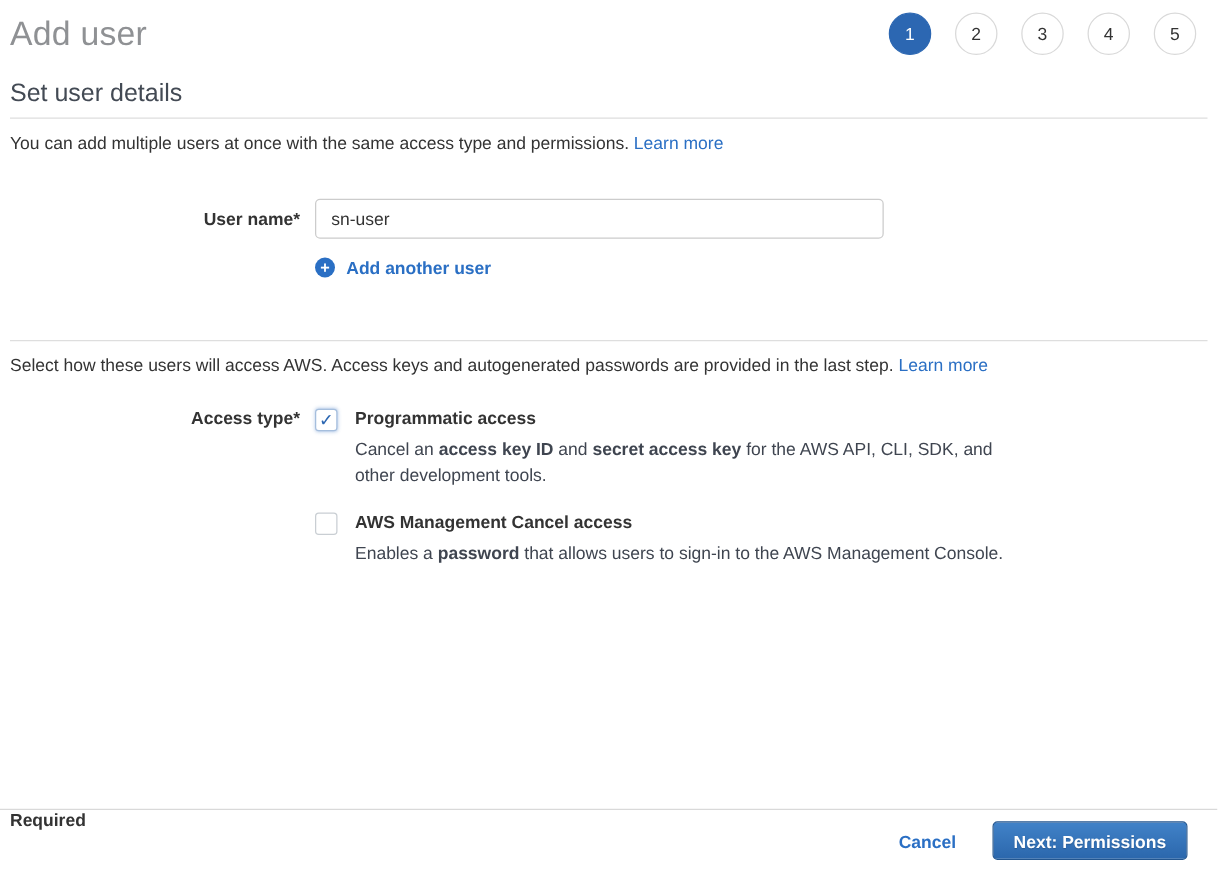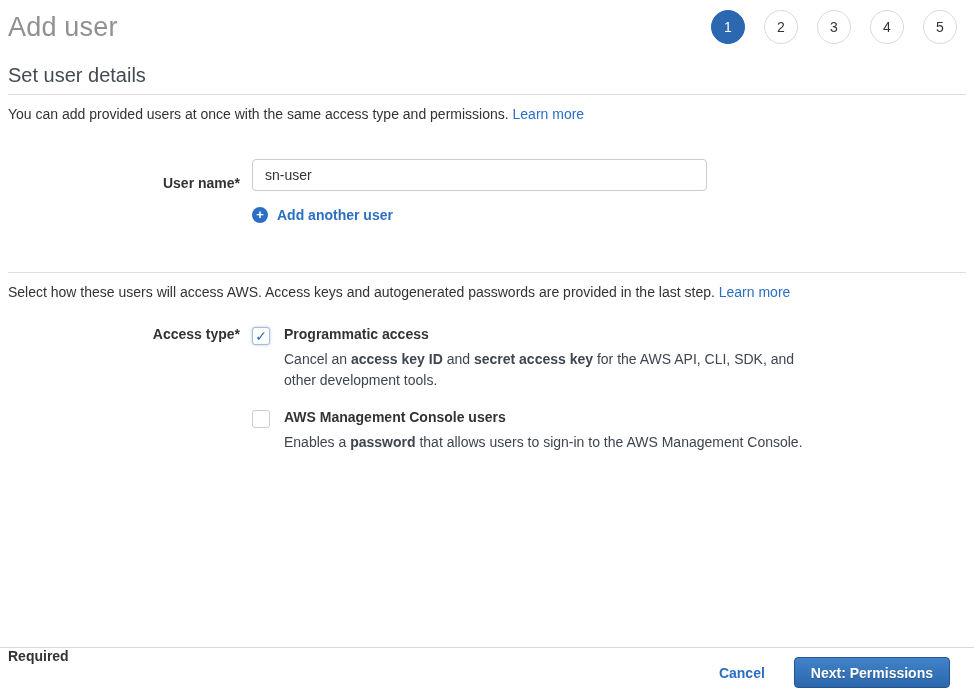--- a/index.html
+++ b/index.html
@@ -73,21 +73,21 @@
   .label-col {
     width: 232px;
     text-align: right;
     font-size: 14px;
     font-weight: bold;
     color: #333;
     flex: 0 0 232px;
   }
   .content-col { margin-left: 12px; }
 
-  .row-username { margin-top: 37px; align-items: flex-end; }
+  .row-username { margin-top: 37px; }
   .row-username .label-col { padding-top: 8px; }
   .username-input {
     width: 455px;
     height: 32px;
     border: 1px solid #cccccc;
     border-radius: 4px;
     padding: 0 12px;
     font-size: 14px;
     font-family: "Liberation Sans", "DejaVu Sans", sans-serif;
     color: #333;
@@ -201,21 +201,21 @@
       <div class="step">2</div>
       <div class="step">3</div>
       <div class="step">4</div>
       <div class="step">5</div>
     </div>
   </div>
 
   <div class="sec-user-details">
     <h2 class="section-heading">Set user details</h2>
     <hr class="rule">
-    <p class="section-desc"><span>You can add provided users at once with the same access type and permissions. </span><a class="link">Learn more</a></p>
+    <p class="section-desc"><span>You can add multiple users at once with the same access type and permissions. </span><a class="link">Learn more</a></p>
 
     <div class="form-row row-username">
       <div class="label-col">User name*</div>
       <div class="content-col">
         <input class="username-input" type="text" value="sn-user" style="">
       </div>
     </div>
 
     <div class="form-row row-add-user">
       <div class="label-col"></div>
@@ -240,21 +240,21 @@
           <span class="checkbox checked">✓</span>
           <div class="option-body">
             <div class="option-title">Programmatic access</div>
             <div class="option-desc"><span>Cancel an </span><b>access key ID</b><span> and </span><b>secret access key</b><span> for the AWS API, CLI, SDK, and other development tools.</span></div>
           </div>
         </div>
 
         <div class="access-option">
           <span class="checkbox">✓</span>
           <div class="option-body">
-            <div class="option-title">AWS Management Console users</div>
+            <div class="option-title">AWS Management Cancel access</div>
             <div class="option-desc"><span>Enables a </span><b>password</b><span> that allows users to sign-in to the AWS Management Console.</span></div>
           </div>
         </div>
 
       </div>
     </div>
   </div>
 
 </div>
 

